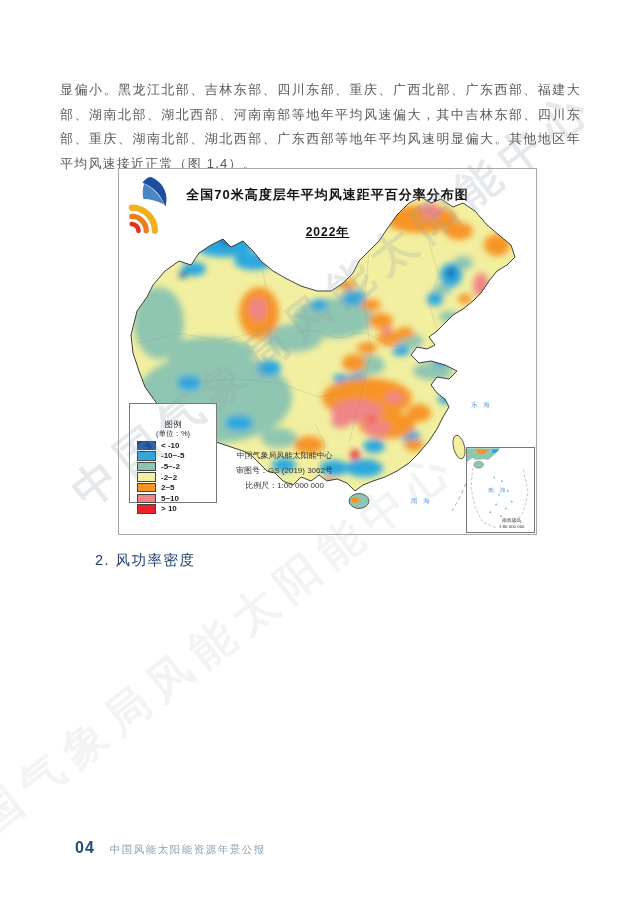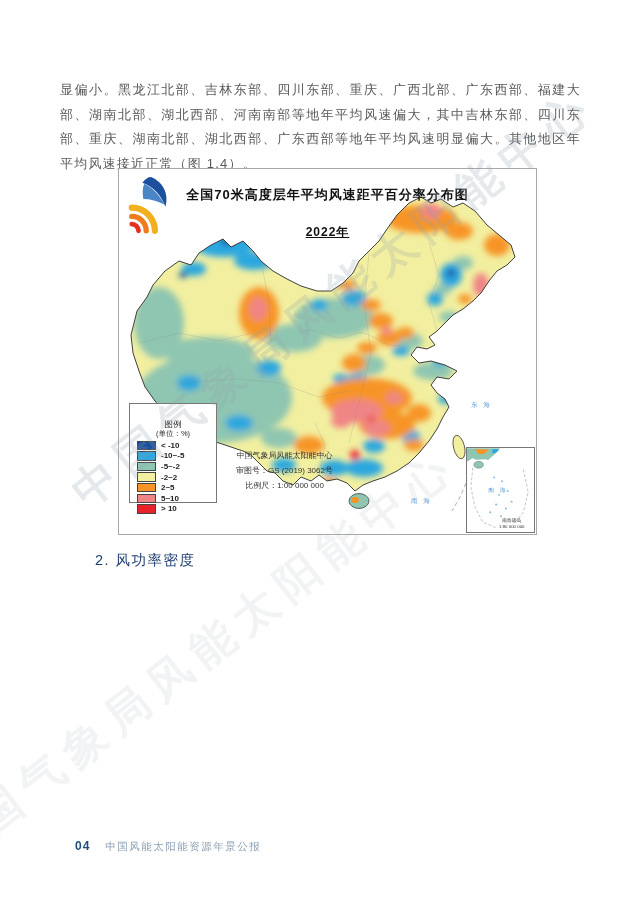--- a/index.html
+++ b/index.html
@@ -36,21 +36,21 @@
         border:1px solid #777;box-sizing:border-box;z-index:3;}
   .inset svg{display:block;width:100%;height:100%;}
 
   .caption{position:absolute;left:60px;top:510px;width:521px;text-align:center;
         font-size:12px;color:#595959;letter-spacing:1px;}
 
   .heading{position:absolute;left:95px;top:551px;margin:0;font-size:14.5px;font-weight:normal;
         color:#1e3e6e;letter-spacing:1.5px;}
 
   .footer{position:absolute;left:75px;top:839px;display:flex;align-items:baseline;gap:15px;z-index:2;}
-  .page-num{font-size:12px;font-weight:bold;color:#1f4e79;letter-spacing:1px;}
+  .page-num{font-size:16px;font-weight:bold;color:#1f4e79;letter-spacing:1px;}
   .footer-title{font-size:10.5px;color:#8ba0b5;letter-spacing:1.5px;}
 
   .wm{position:absolute;white-space:nowrap;font-size:44px;font-weight:bold;letter-spacing:10px;
         color:#90a0ac;transform:rotate(-38deg);transform-origin:0 50%;z-index:6;
         pointer-events:none;}
   .wm1{left:78px;top:468px;opacity:.22;}
   .wm2{left:-60px;top:828px;opacity:.12;}
 </style>
 </head>
 <body>

